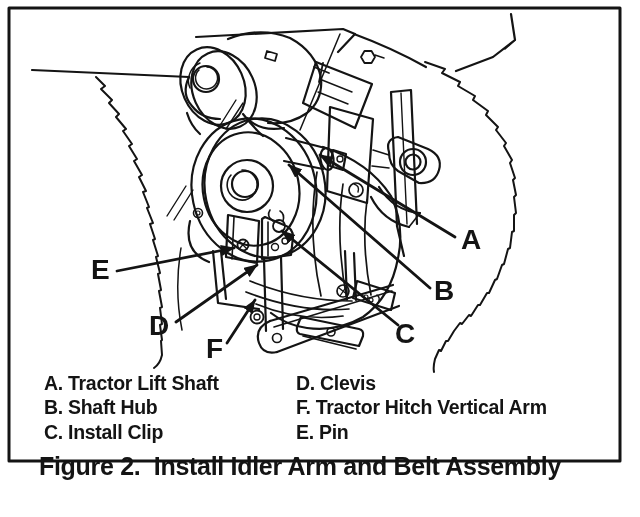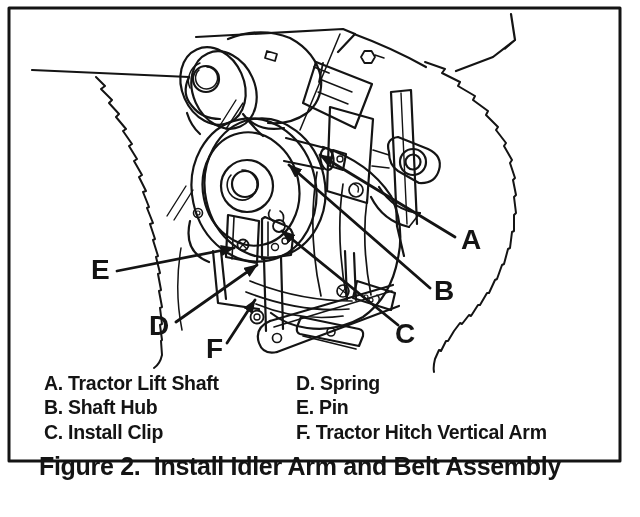--- a/index.html
+++ b/index.html
@@ -178,20 +178,20 @@
       <div class="callout-label" style="left: 206px; top: 335px;">F</div>
     </div>
 
   <div class="legend">
     <div class="legend-col c1">
         <div class="legend-row">A. Tractor Lift Shaft</div>
         <div class="legend-row">B. Shaft Hub</div>
         <div class="legend-row">C. Install Clip</div>
       </div>
     <div class="legend-col c2">
-        <div class="legend-row">D. Spring</div>
+        <div class="legend-row">D. Clevis</div>
+        <div class="legend-row">F. Tractor Hitch Vertical Arm</div>
         <div class="legend-row">E. Pin</div>
-        <div class="legend-row">F. Tractor Hitch Vertical Arm</div>
       </div>
   </div>
 
   <div class="caption">Figure 2.  Install Idler Arm and Belt Assembly</div>
 </div>
 
 </body></html>

